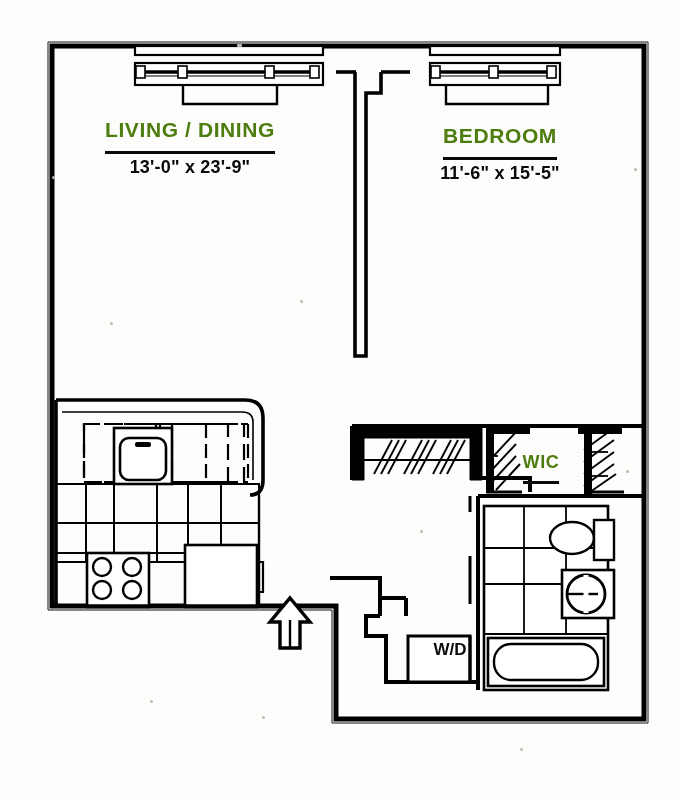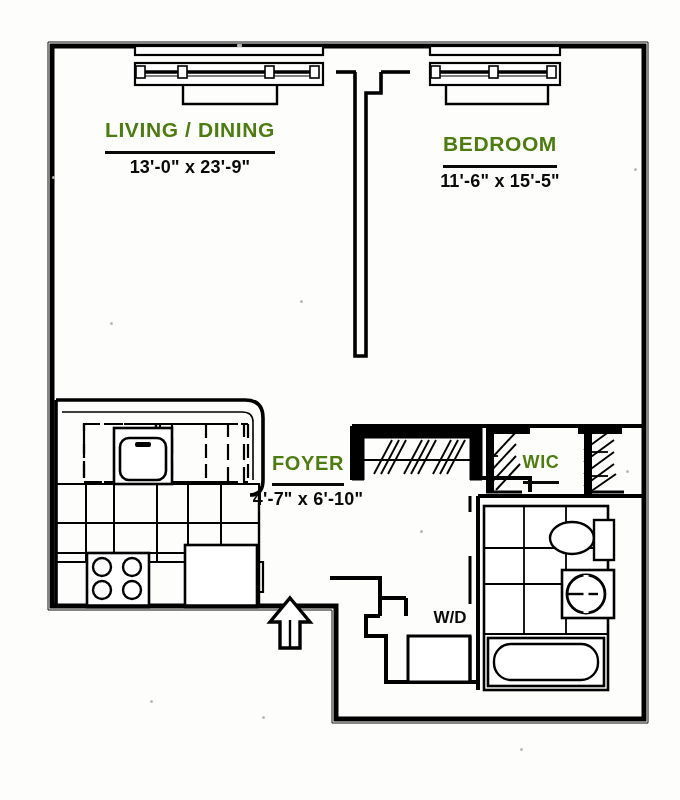--- a/index.html
+++ b/index.html
@@ -44,32 +44,32 @@
     color: #0a0a0a;
     white-space: nowrap;
     letter-spacing: 0.2px;
     margin-top: 4px;
     line-height: 1.1;
   }
   #label-living { left: 60px; top: 118px; width: 260px; }
   #label-living .room-name { font-size: 21px; }
   #label-living .room-dims { font-size: 18px; }
 
-  #label-bedroom { left: 390px; top: 132px; width: 220px; }
+  #label-bedroom { left: 390px; top: 124px; width: 220px; }
   #label-bedroom .room-name { font-size: 21px; }
   #label-bedroom .room-dims { font-size: 18px; }
 
   #label-foyer { left: 238px; top: 452px; width: 140px; }
   #label-foyer .room-name { font-size: 20px; }
   #label-foyer .room-dims { font-size: 18px; }
 
   #label-wic { left: 510px; top: 452px; width: 62px; }
   #label-wic .room-name { font-size: 18px; }
 
-  #label-wd { left: 420px; top: 608px; width: 60px; }
+  #label-wd { left: 420px; top: 640px; width: 60px; }
   #label-wd .appliance-name {
     font-family: "Liberation Sans", sans-serif;
     font-weight: 700;
     font-size: 17px;
     color: #0a0a0a;
     white-space: nowrap;
   }
   .speck { position: absolute; background: #b9b9b4; border-radius: 50%; }
 </style>
 </head>
@@ -281,24 +281,20 @@
   <div class="room-label-group" id="label-living">
     <div class="room-name">LIVING / DINING</div>
     <div class="room-dims">13'-0" x 23'-9"</div>
   </div>
 
   <div class="room-label-group" id="label-bedroom">
     <div class="room-name">BEDROOM</div>
     <div class="room-dims">11'-6" x 15'-5"</div>
   </div>
 
-  <div class="room-label-group" id="label-foyer">
-    <div class="room-name">FOYER</div>
-    <div class="room-dims">4'-7" x 6'-10"</div>
-  </div>
 
   <div class="room-label-group" id="label-wic">
     <div class="room-name">WIC</div>
   </div>
 
   <div class="room-label-group" id="label-wd">
     <div class="appliance-name">W/D</div>
   </div>
 
   <div class="speck" style="left:237px;top:44px;width:5px;height:3px;border-radius:1px;"></div>

